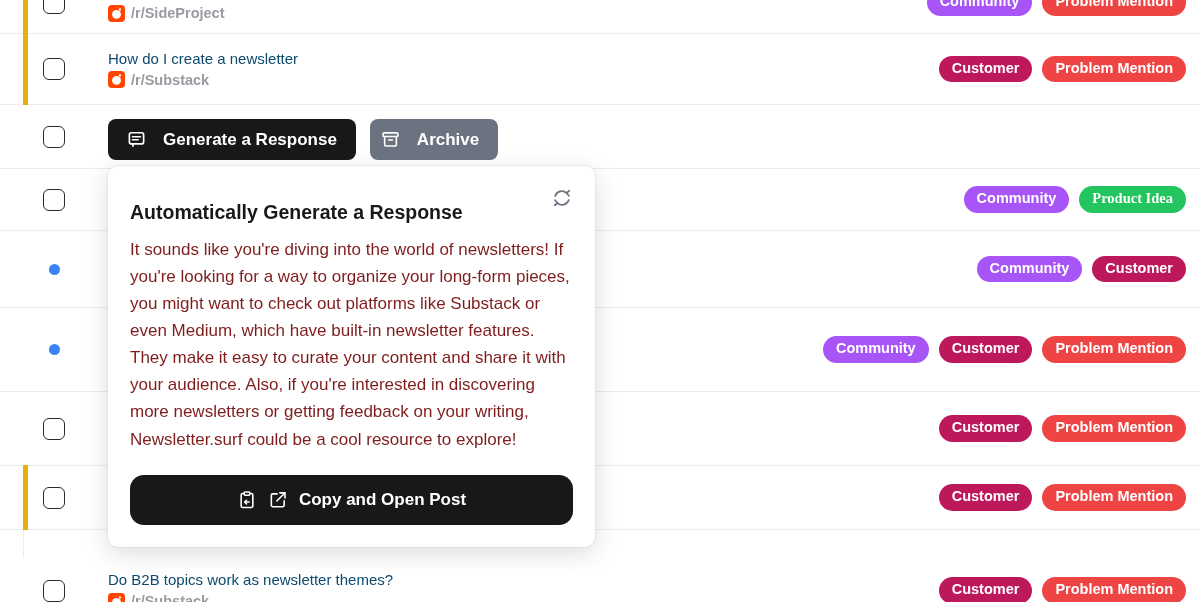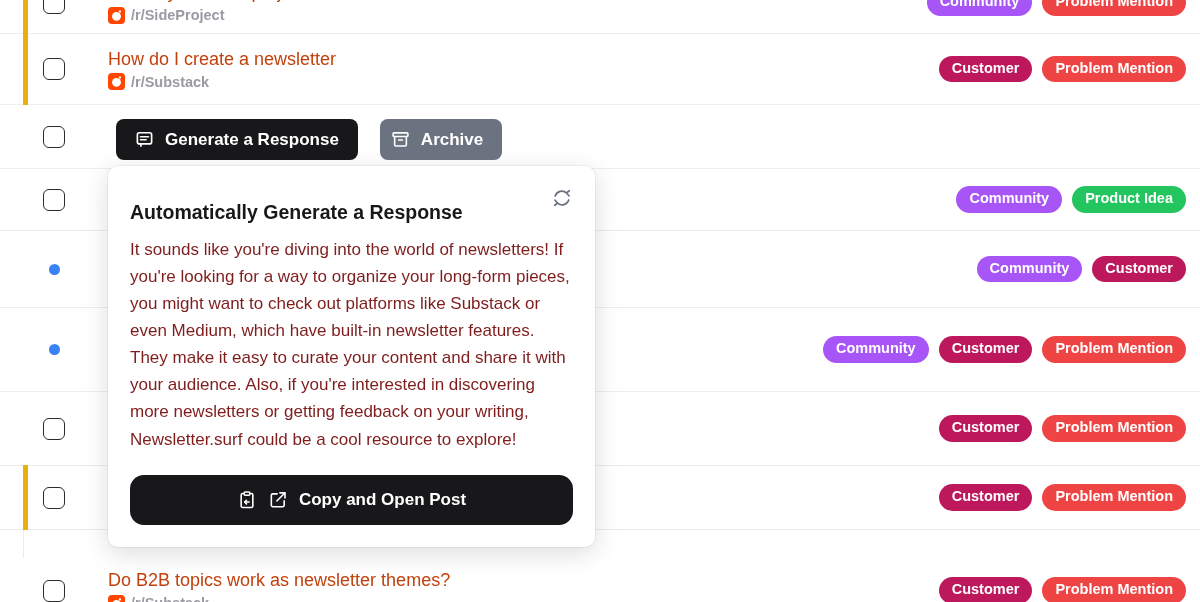--- a/index.html
+++ b/index.html
@@ -60,22 +60,22 @@
     border-radius: 50%;
     background: #3b82f6;
   }
 
   .cell-main {
     flex: 1 1 auto;
     min-width: 0;
     padding-right: 12px;
   }
   .post-title {
-    font-size: 18px;
-    color: #c2410c;
+    font-size: 15px;
+    color: #0c4a6e;
     line-height: 1.25;
     white-space: nowrap;
     overflow: hidden;
   }
   .sub {
     display: flex;
     align-items: center;
     gap: 6px;
     margin-top: 3px;
   }
@@ -108,45 +108,44 @@
     font-weight: bold;
     color: #ffffff;
     border-radius: 999px;
     padding: 5px 13px 6px;
     white-space: nowrap;
     line-height: 1.1;
   }
   .tag.community { background: #a855f7; }
   .tag.customer  { background: #be185d; }
   .tag.problem   { background: #ef4444; }
-  .tag.idea      { background: #22c55e; }
+  .tag.idea      { background: #22c55e; font-family: Liberation Serif, serif; }
 
   
   .toolbar {
     position: absolute;
     left: 108px; top: 119px;
     display: flex;
     align-items: center;
     gap: 14px;
     z-index: 30;
   }
   .btn {
     display: inline-flex;
     align-items: center;
-    gap: 11px;
+    gap: 17px;
     border: none;
     border-radius: 8px;
     font-family: "Liberation Sans", sans-serif;
     font-size: 17px;
     font-weight: bold;
     color: #ffffff;
     cursor: pointer;
     padding: 11px 19px;
     line-height: 1;
-    margin-left: 8px;
   }
   .btn svg { display: block; flex: 0 0 auto; }
   .btn-dark   { background: #18181b; }
   .btn-gold   { background: #e8b10a; }
   .btn-gray   { background: #6b7280; padding-left: 11px; }
 
   
   .popup {
     position: absolute;
     left: 108px; top: 166px;

